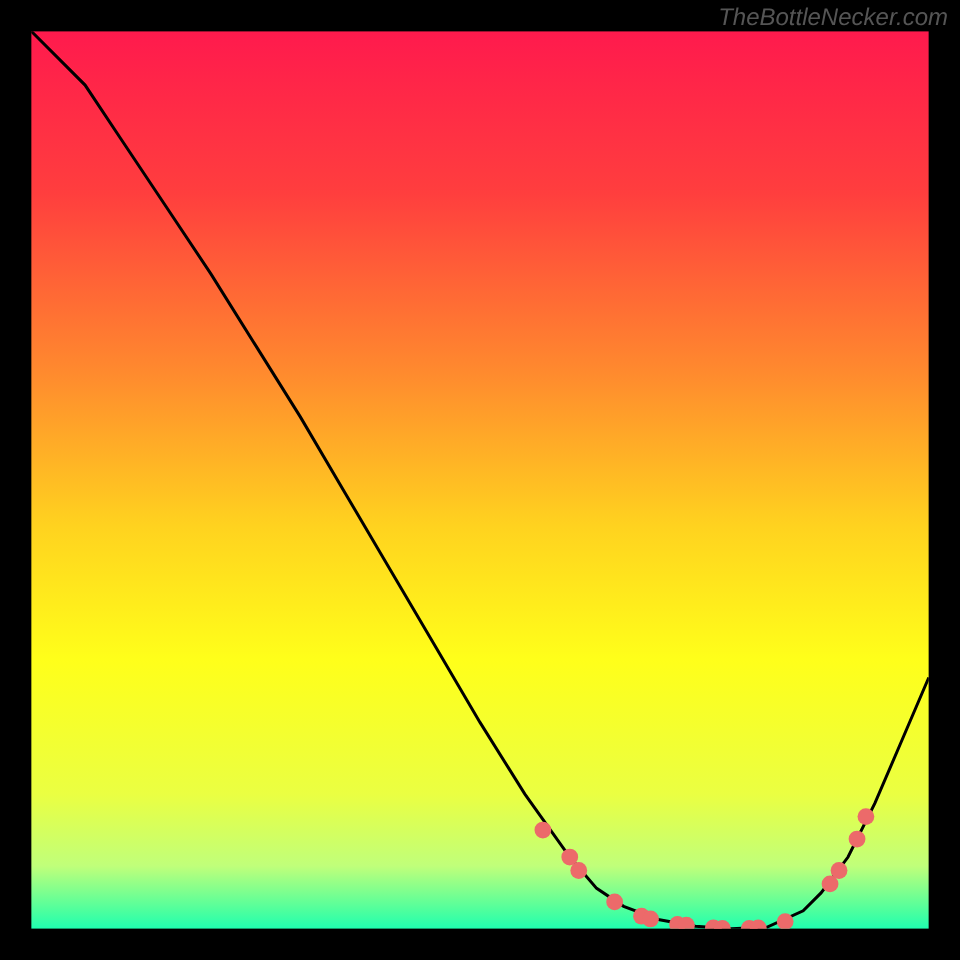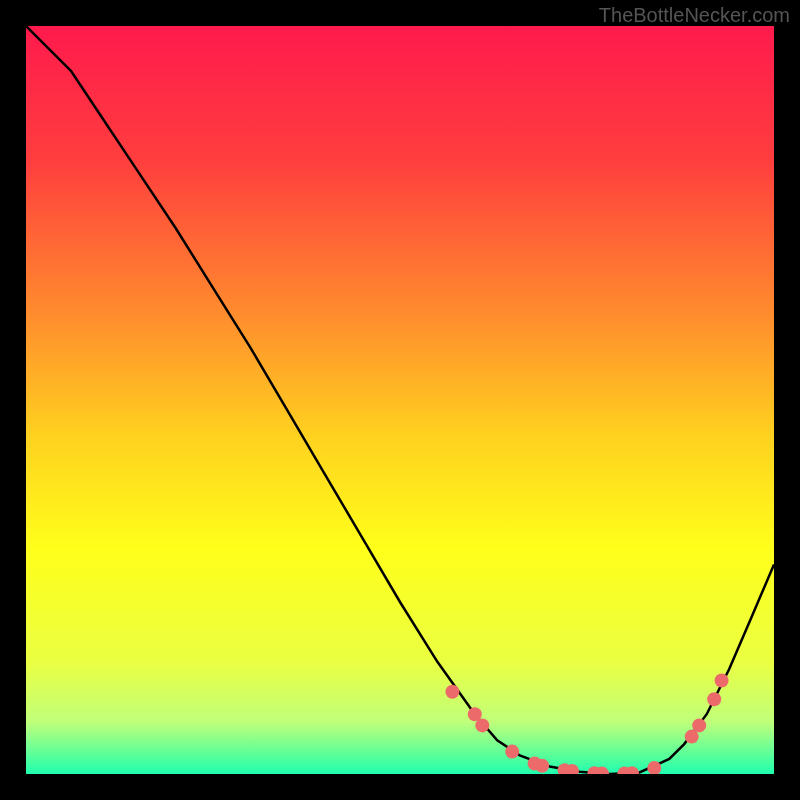--- a/index.html
+++ b/index.html
@@ -12,20 +12,21 @@
     overflow: hidden;
   }
   .watermark {
     position: absolute;
     top: 4px;
     right: 10px;
     color: #555;
     font-size: 20px;
     font-weight: 500;
     z-index: 10;
+    font-style: italic;
   }
   .plot-area {
     position: absolute;
     left: 26px;
     top: 26px;
     width: 748px;
     height: 748px;
   }
   .gradient-bg {
     position: absolute;

